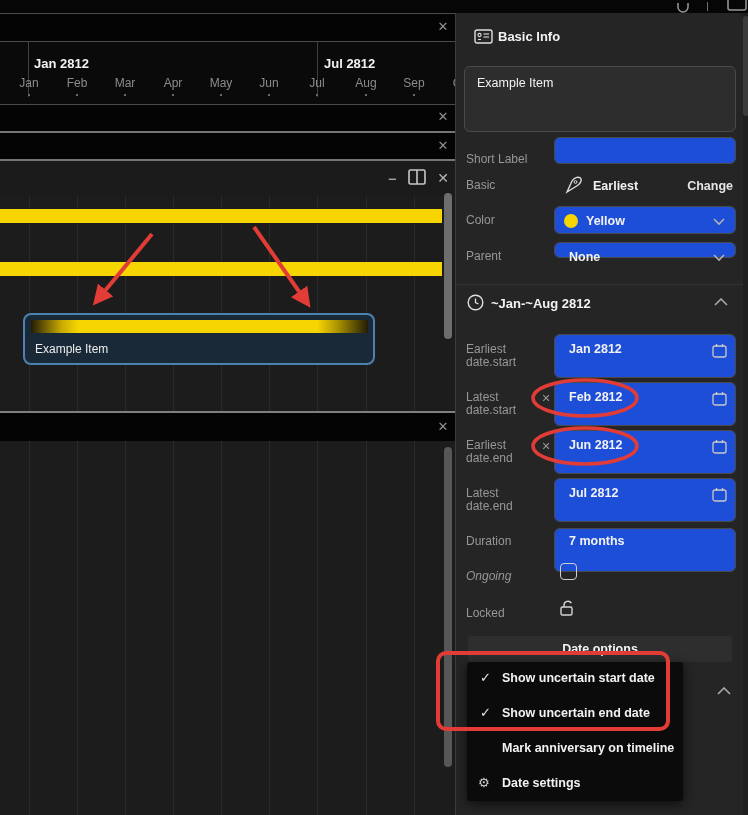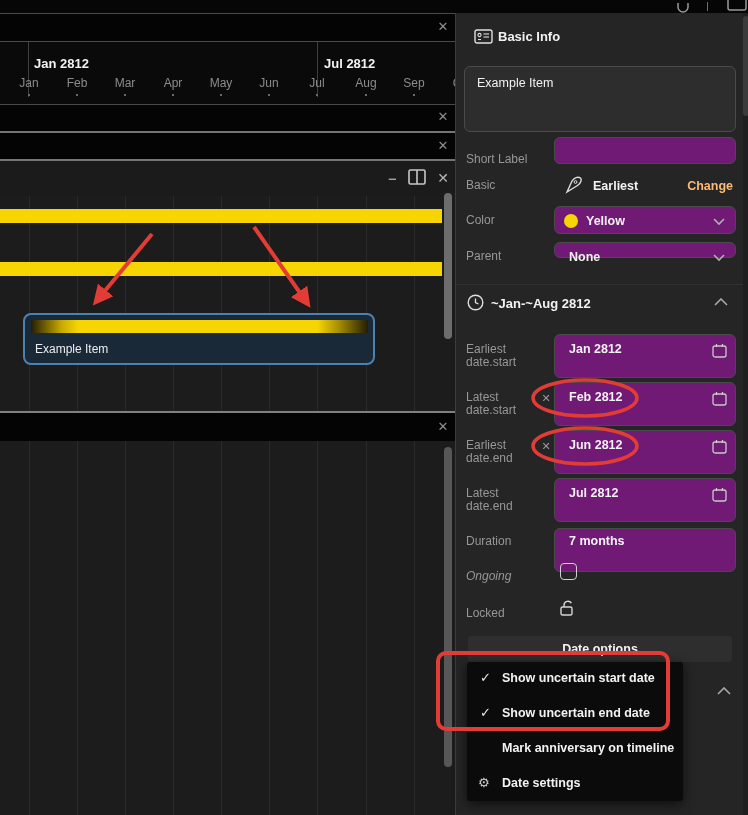--- a/index.html
+++ b/index.html
@@ -24,21 +24,21 @@
   #sel-box{position:absolute;left:23px;top:117px;width:352px;height:52px;background:#1a2938;
            border:2px solid #4d82b0;border-radius:8px;box-sizing:border-box;}
   #sel-bar{position:absolute;left:6px;top:5px;width:337px;height:13px;
            background:linear-gradient(90deg,#231d05 0%,#c7a902 9%,#f6d503 14%,#f6d503 85%,#ab9202 91%,#231d05 100%);}
   #sel-label{position:absolute;left:10px;top:27px;font-size:12px;color:#ececec;}
   .sbthumb{width:8px;border-radius:4px;}
   
   #panel{left:455px;top:13px;width:293px;height:802px;background:#252525;border-left:1px solid #3c3c3c;box-sizing:border-box;}
   .plabel{position:absolute;left:10px;font-size:12px;color:#979797;line-height:13px;}
   .pvalue{font-weight:bold;color:#f2f2f2;}
-  .field{position:absolute;left:98px;width:182px;background:#701a75;border:1px solid #4a4a4a;border-radius:6px;box-sizing:border-box;text-decoration:underline;}
+  .field{position:absolute;left:98px;width:182px;background:#1d4ed8;border:1px solid #4a4a4a;border-radius:6px;box-sizing:border-box;text-decoration:underline;}
   .field .val{position:absolute;left:14px;top:7px;font-size:12.5px;font-weight:bold;color:#f2f2f2;}
   .cal-ic{position:absolute;right:8px;top:8px;}
   .clear-x{position:absolute;color:#9a9a9a;font-size:11px;width:12px;height:14px;text-align:center;cursor:default;}
   .select{display:block;}
   .chev{position:absolute;right:10px;top:11px;}
   #title-box{position:absolute;left:8px;top:53px;width:272px;height:66px;background:#2d2d2d;border:1px solid #4a4a4a;border-radius:6px;box-sizing:border-box;}
   #title-box .tv{position:absolute;left:12px;top:9px;font-size:12.5px;color:#f2f2f2;}
   #dopt-btn{position:absolute;left:12px;top:623px;width:264px;height:26px;background:#2e2e2e;border-radius:3px;
             text-align:center;line-height:26px;font-size:12.5px;font-weight:bold;color:#f2f2f2;cursor:default;}
   #menu{position:absolute;left:11px;top:649px;width:216px;height:139px;background:#0b0b0b;border-radius:3px;
@@ -154,21 +154,21 @@
 
     <span class="plabel" style="top:127px;margin-top:13px;">Short Label</span>
     <input class="field" style="top: 124px; height: 27px; color: rgb(242, 242, 242); font-size: 12.5px; padding: 0px 10px;" type="text" value="">
 
     <span class="plabel" style="top:166px;">Basic</span>
     <svg class="abs" style="left:107px;top:161px;" width="22" height="21">
       <path d="M4 18 L9 7 C11 3.5 15 2.5 17.5 4 C19 5.5 18 9.5 14.5 11.5 L4 18 Z" fill="none" stroke="#dedede" stroke-width="1.4"></path>
       <circle cx="12.5" cy="8" r="1.4" fill="none" stroke="#dedede" stroke-width="1"></circle>
     </svg>
     <span class="abs pvalue" style="left:137px;top:166px;font-size:12.5px;">Earliest</span>
-    <span class="abs" style="right:15px;top:166px;font-size:12.5px;font-weight:bold;color:#fdba74;cursor:pointer;margin-left:36px;">Change</span>
+    <span class="abs" style="right:15px;top:166px;font-size:12.5px;font-weight:bold;color:#e5e5e5;cursor:pointer;margin-left:36px;">Change</span>
 
     <span class="plabel" style="top:201px;">Color</span>
     <div class="field select" style="top:193px;height:28px;">
       <span class="abs" style="left:9px;top:7px;width:14px;height:14px;border-radius:50%;background:#f6d503;"></span>
       <span class="val" style="left:31px;">Yellow</span>
       <svg class="chev" width="12" height="8">
         <polyline points="1,1 6,6 11,1" fill="none" stroke="#b0b0b0" stroke-width="1.6"></polyline>
       </svg>
     </div>
 

